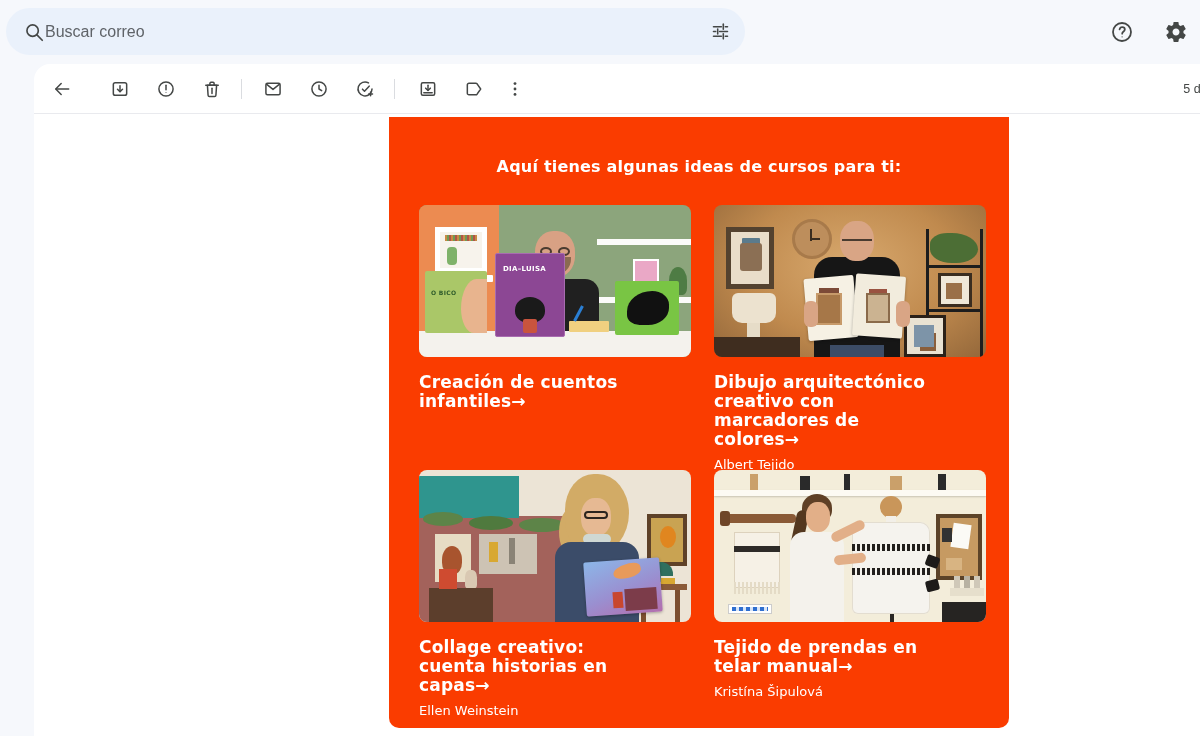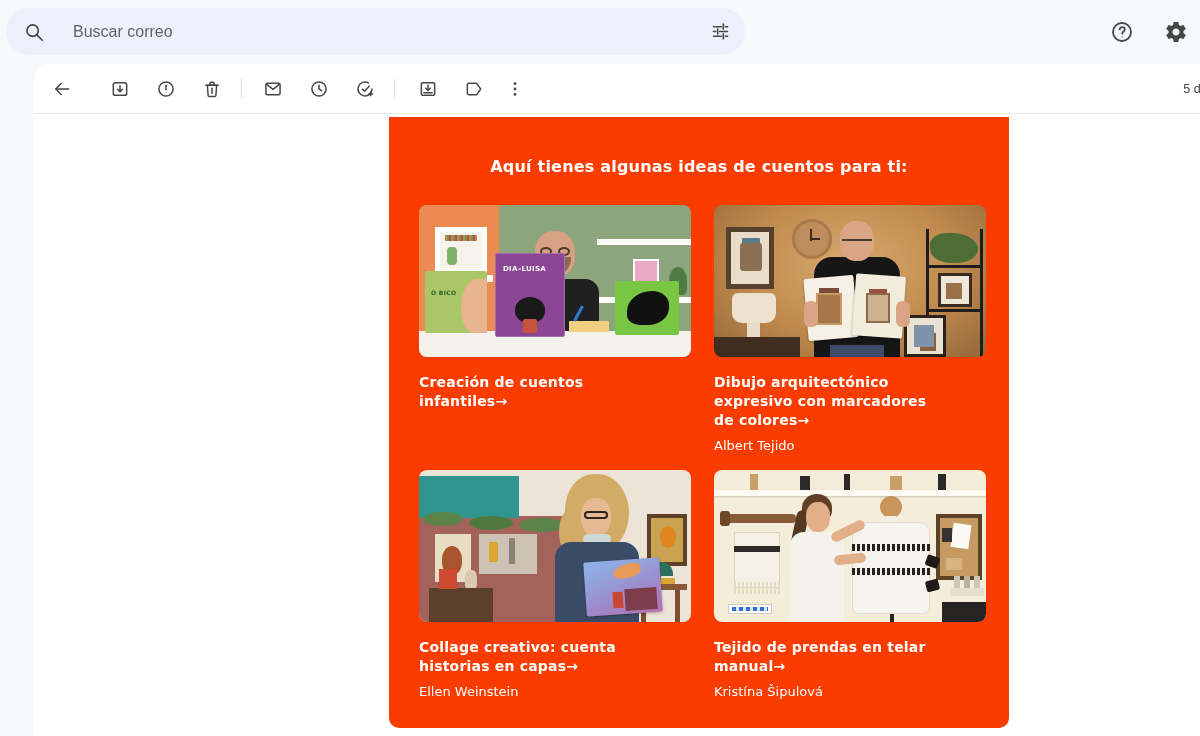--- a/index.html
+++ b/index.html
@@ -5,21 +5,21 @@
   * { margin:0; padding:0; box-sizing:border-box; }
   html,body { width:1200px; height:736px; overflow:hidden; background:#f6f8fc;
     font-family:"Liberation Sans", sans-serif; }
 
   
   .topbar { position:absolute; left:0; top:0; width:1200px; height:64px; background:#f6f8fc; }
   .searchpill { position:absolute; left:6px; top:8px; width:739px; height:47px;
     background:#eaf1fb; border-radius:28px; display:flex; align-items:center; }
   .searchpill .sicon { margin-left:17px; display:flex; }
   .searchpill input { flex:1; border:none; outline:none; background:transparent;
-    font-size:16px; color:#1f1f1f; margin-left:28px; font-family:"Liberation Sans",sans-serif; }
+    font-size:16px; color:#1f1f1f; margin-left:0; font-family:"Liberation Sans",sans-serif; }
   .searchpill input::placeholder { color:#5f6368; opacity:1; }
   .tunebtn { margin-right:14px; display:flex; cursor:pointer; }
   .tr-icons { position:absolute; right:10px; top:18px; display:flex; gap:26px; align-items:center; }
   .iconbtn { width:28px; height:28px; display:flex; align-items:center; justify-content:center; cursor:pointer; }
 
   
   .main { position:absolute; left:0; top:64px; width:1200px; height:672px;
     background:#ffffff; border-radius:16px 16px 0 0;margin-left:34px; }
   .toolbar { position:relative; height:50px; border-bottom:1px solid #e9eaee; }
   .tb { position:absolute; top:5px; width:40px; height:40px; display:flex;
@@ -33,21 +33,21 @@
     background:#FA3C00; border-radius:0 0 10px 10px;
     font-family:"DejaVu Sans", sans-serif; color:#ffffff; }
   .card h2 { position:absolute; left:0; top:40px; width:100%; text-align:center;
     font-size:16px; font-weight:bold; letter-spacing:.2px; }
   .cell { position:absolute; width:223px; }
   .c1 { left:30px; top:88px; } .c2 { left:325px; top:88px; }
   .c3 { left:30px; top:353px; } .c4 { left:325px; top:353px; }
   .pic { position:relative; width:272px; height:152px; border-radius:8px;
     overflow:hidden; cursor:pointer; }
   .pic i { position:absolute; display:block; font-style:normal; }
-  .ctitle { margin-top:16px; font-size:14px; font-weight:bold; line-height:19px;
+  .ctitle { margin-top:16px; font-size:17px; font-weight:bold; line-height:19px;
     letter-spacing:.2px; cursor:pointer; }
   .cauthor { margin-top:7px; font-size:13px; line-height:17px; }
   .booktxt { font-size:6px; font-weight:bold; letter-spacing:.3px; }
 
   svg.gi { stroke:#444746; fill:none; stroke-width:1.8; stroke-linecap:round; stroke-linejoin:round; }
 </style>
 </head>
 <body>
 
 <div class="topbar">
@@ -160,21 +160,21 @@
           <circle cx="12" cy="5.5" r="1.7"></circle>
           <circle cx="12" cy="12" r="1.7"></circle>
           <circle cx="12" cy="18.5" r="1.7"></circle>
         </svg>
     </span>
     <span class="pagecount">5 de 9</span>
   </div>
 
   <div class="emailbody">
     <div class="card">
-      <h2>Aquí tienes algunas ideas de cuentos para ti:</h2>
+      <h2>Aquí tienes algunas ideas de cursos para ti:</h2>
 
       <div class="cell c1">
         <div class="pic">
           <i style="inset:0;background:#8ca57c"></i>
           <i style="left:0;top:0;width:80px;height:152px;background:#ec8b51"></i>
           <i style="left:16px;top:22px;width:52px;height:46px;background:#f7f3ec;border:5px solid #fff"></i>
           <i style="left:26px;top:30px;width:32px;height:6px;background:repeating-linear-gradient(90deg,#c98a44 0 2px,#6f9a55 2px 4px,#b05548 4px 6px)"></i>
           <i style="left:28px;top:42px;width:10px;height:18px;background:#7fb26a;border-radius:4px"></i>
           <i style="left:10px;top:70px;width:64px;height:7px;background:#ffffff;border-radius:1px"></i>
           <i style="left:178px;top:34px;width:94px;height:6px;background:#fbfbf9"></i>
@@ -226,21 +226,21 @@
           <i style="left:126px;top:16px;width:34px;height:40px;background:#d9a585;border-radius:45%"></i>
           <i style="left:128px;top:30px;width:30px;height:6px;border-bottom:2px solid #4a3b30"></i>
           <i style="left:116px;top:140px;width:54px;height:12px;background:#3c4c66"></i>
           <i style="left:92px;top:72px;width:50px;height:62px;background:#f6f1e4;transform:rotate(-5deg);border-radius:2px;box-shadow:0 1px 3px rgba(0,0,0,.3)"></i>
           <i style="left:140px;top:70px;width:50px;height:62px;background:#f2ecdd;transform:rotate(4deg);border-radius:2px;box-shadow:0 1px 3px rgba(0,0,0,.3)"></i>
           <i style="left:102px;top:88px;width:26px;height:32px;background:#a67748;box-shadow:inset 0 0 0 2px #c79a6a, 0 -8px 0 -3px #7c4a37"></i>
           <i style="left:152px;top:88px;width:24px;height:30px;background:#cbb391;box-shadow:inset 0 0 0 2px #8a6a4a, 0 -7px 0 -3px #9a5240"></i>
           <i style="left:90px;top:96px;width:14px;height:26px;background:#d9a585;border-radius:6px"></i>
           <i style="left:182px;top:96px;width:14px;height:26px;background:#d9a585;border-radius:6px"></i>
         </div>
-        <div class="ctitle">Dibujo arquitectónico expresivo con marcadores de colores→</div>
+        <div class="ctitle">Dibujo arquitectónico creativo con marcadores de colores→</div>
         <div class="cauthor">Albert Tejido</div>
       </div>
 
       <div class="cell c3">
         <div class="pic">
           <i style="inset:0;background:#ece4d6"></i>
           <i style="left:0;top:46px;width:148px;height:106px;background:#a3625b"></i>
           <i style="left:0;top:6px;width:100px;height:42px;background:#2f958e"></i>
           <i style="left:4px;top:42px;width:40px;height:14px;background:#5d8448;border-radius:50%"></i>
           <i style="left:50px;top:46px;width:44px;height:14px;background:#4f7a3e;border-radius:50%"></i>

